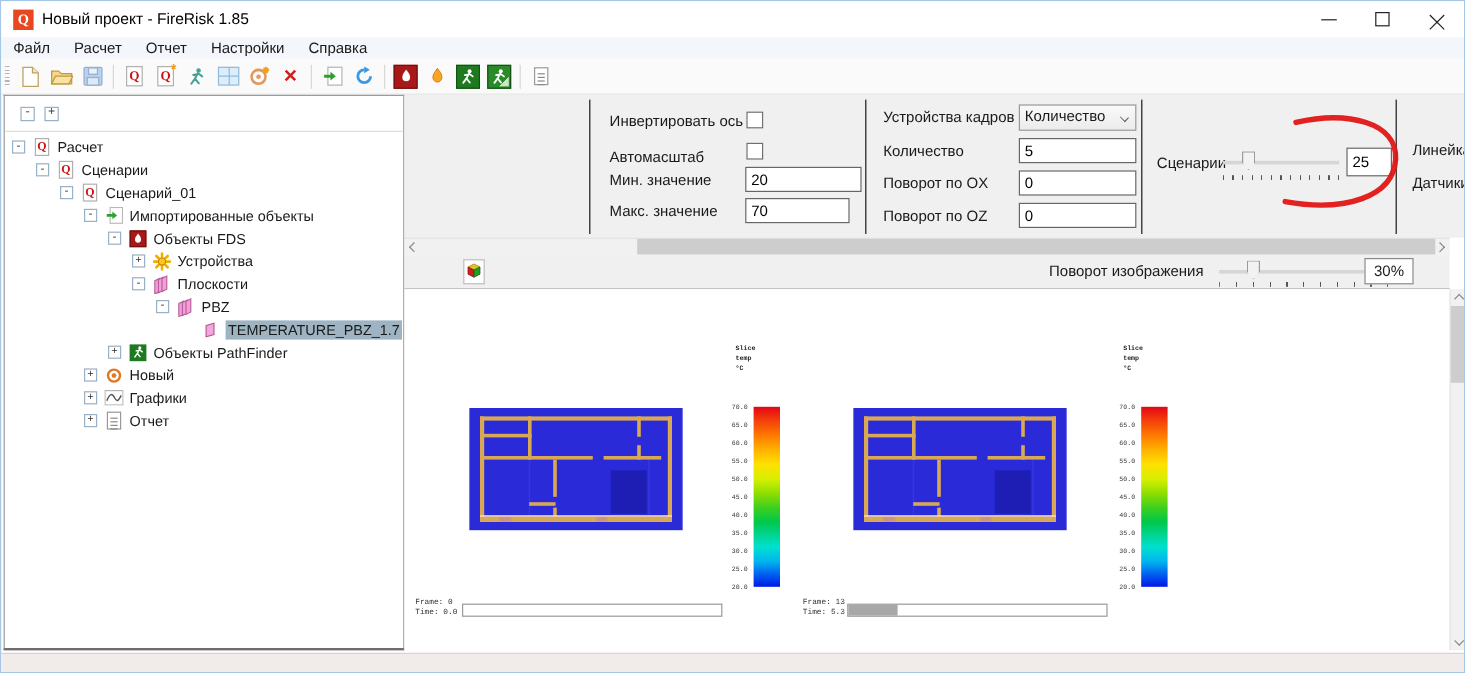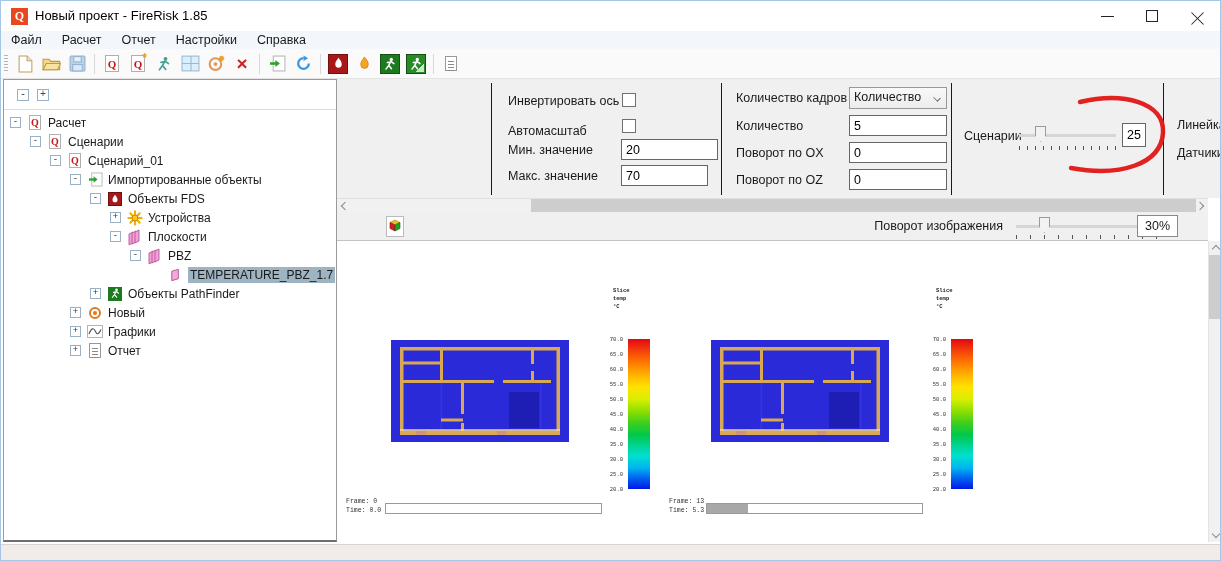--- a/index.html
+++ b/index.html
@@ -447,37 +447,37 @@
 
     <span class="slabel" style="left:171px;top:15px">Инвертировать ось</span>
     <span class="cbox" style="left:285px;top:14px"></span>
     <span class="slabel" style="left:171px;top:45px">Автомасштаб</span>
     <span class="cbox" style="left:285px;top:40px"></span>
     <span class="slabel" style="left:171px;top:64px">Мин. значение</span>
     <input class="sinput" style="left: 284px; top: 60px; width: 97px;" value="20">
     <span class="slabel" style="left:171px;top:90px">Макс. значение</span>
     <input class="sinput" style="left: 284px; top: 86px; width: 87px;" value="70">
 
-    <span class="slabel" style="left:399px;top:12px">Количество кадров</span>
+    <span class="slabel" style="left:399px;top:12px">Устройства кадров</span>
     <div class="dropdown">
       <span>Количество</span>
       <span class="dd-chev"></span>
     </div>
     <span class="slabel" style="left:399px;top:40px">Количество</span>
     <input class="sinput" style="left: 512px; top: 36px; width: 98px;" value="5">
     <span class="slabel" style="left:399px;top:67px">Поворот по OX</span>
     <input class="sinput" style="left: 512px; top: 63px; width: 98px;" value="0">
     <span class="slabel" style="left:399px;top:94px">Поворот по OZ</span>
     <input class="sinput" style="left: 512px; top: 90px; width: 98px;" value="0">
 
     <span class="slabel" style="left:627px;top:50px">Сценарии</span>
     <div class="slider-track" style="left:682px;top:55px;width:97px"></div>
     <div class="slider-thumb" style="left:698px;top:47px"></div>
     <div class="ticks" style="left:682px;top:67px;width:98px"></div>
-    <input class="sinput" style="left: 785px; top: 44px; width: 24px; height: 24px;" value="25">
+    <input class="sinput" style="left: 785px; top: 44px; width: 38px; height: 24px;" value="25">
 
     <span class="slabel" style="left:840px;top:39px">Линейка</span>
     <span class="slabel" style="left:840px;top:67px">Датчики</span>
   </div>
 
   <div class="hscroll">
     <span class="chev chev-l"></span>
     <div class="hthumb"></div>
     <span class="chev chev-r"></span>
   </div>

